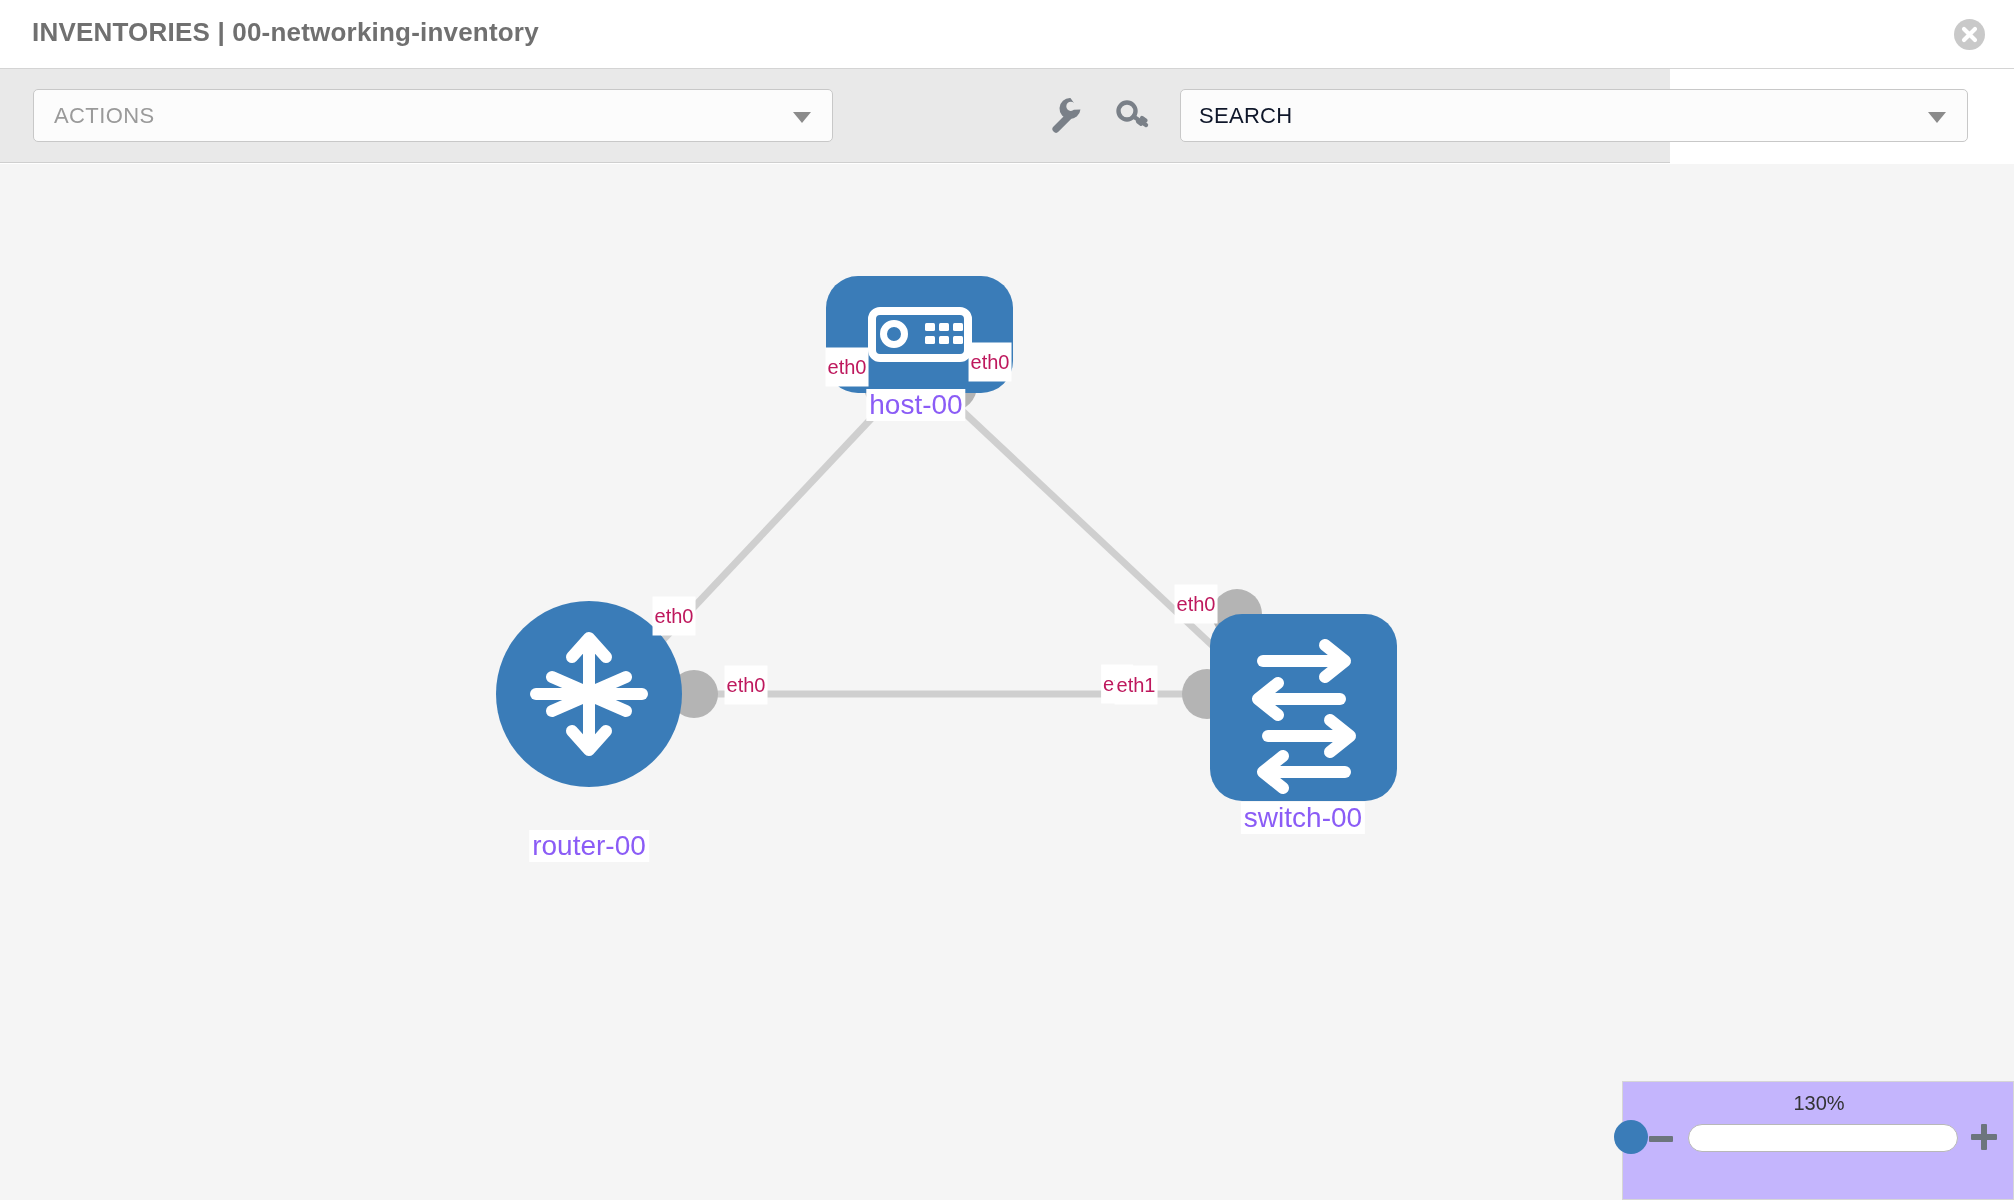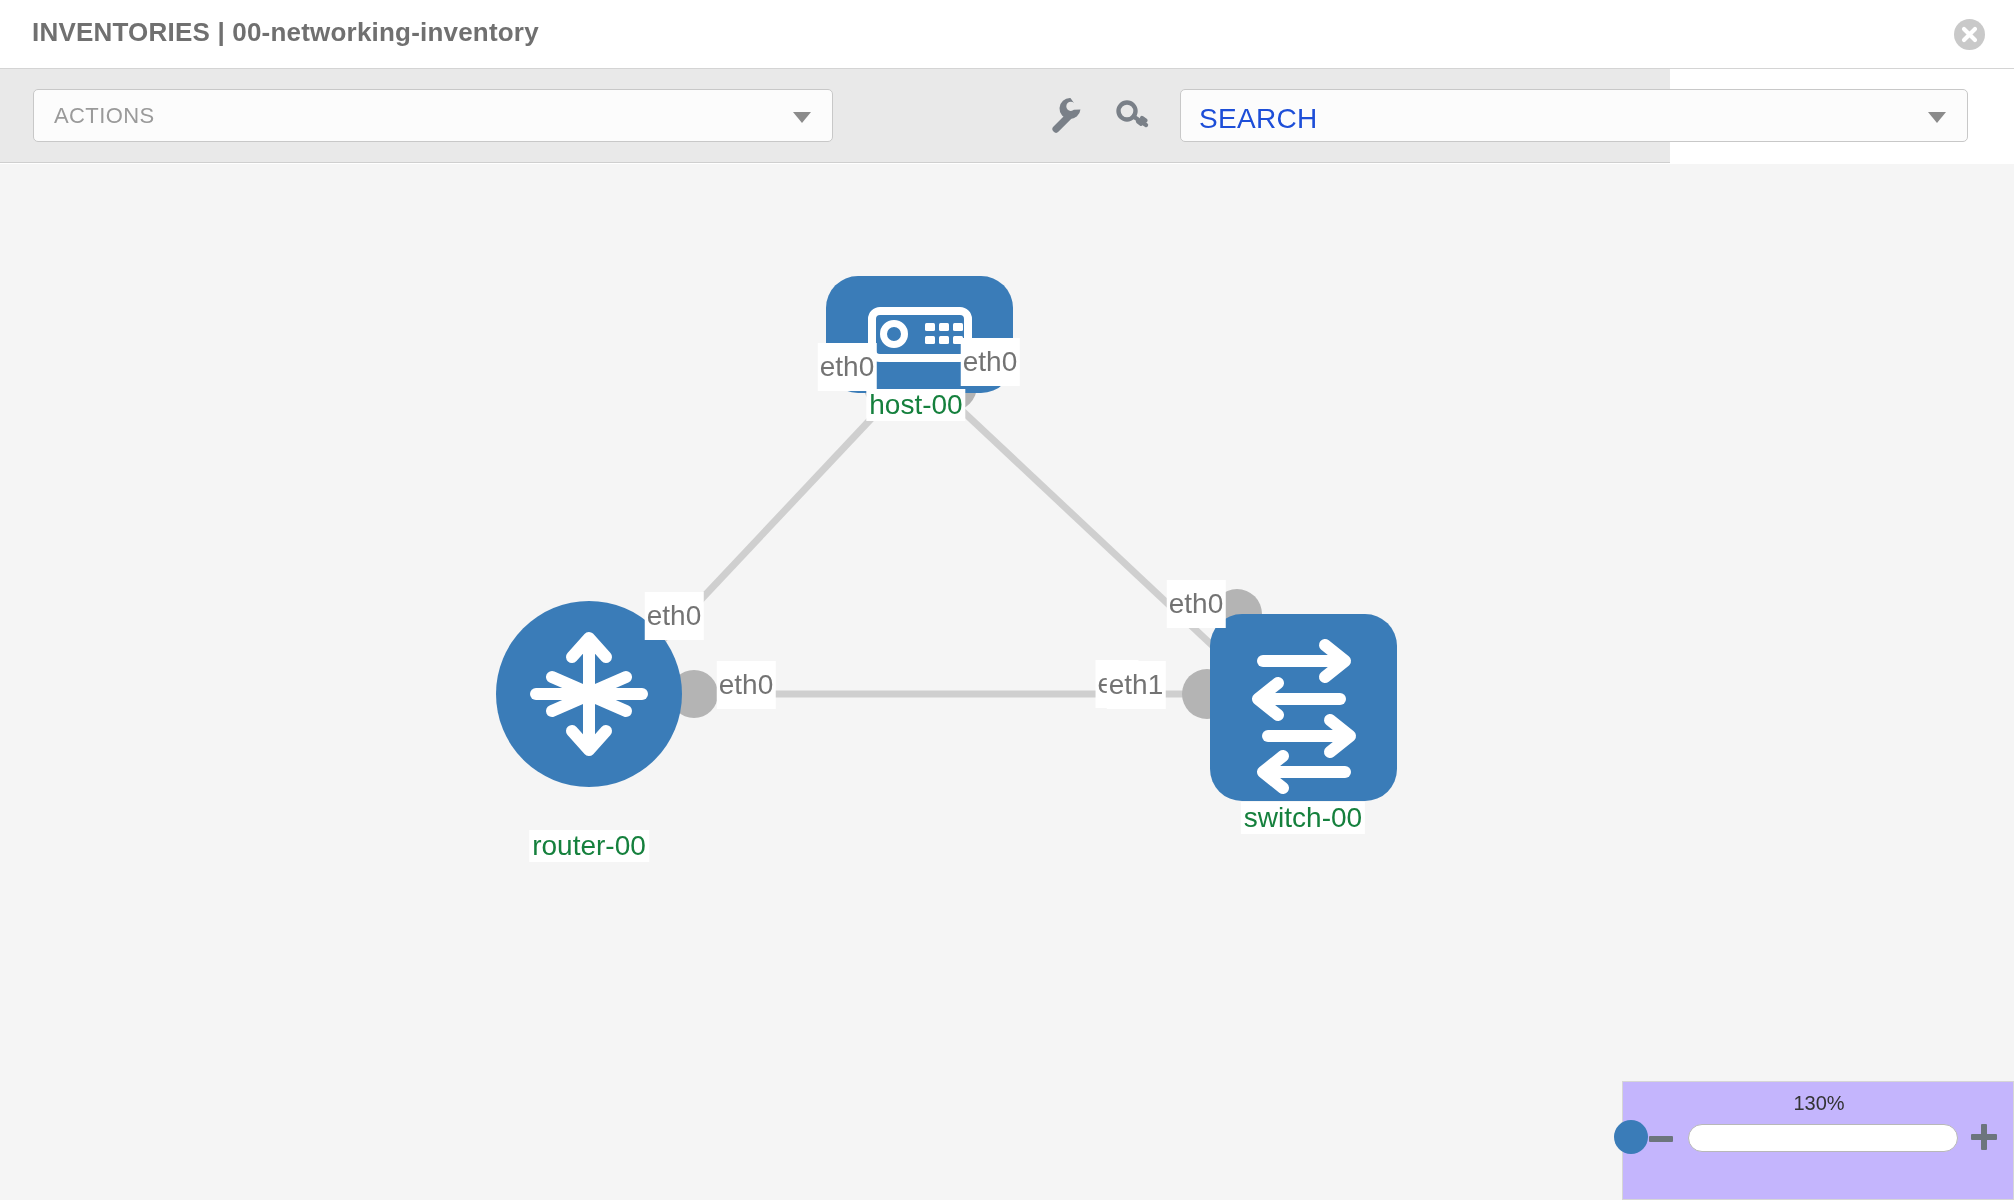--- a/index.html
+++ b/index.html
@@ -106,22 +106,22 @@
     height: 53px;
     background: #fcfcfc;
     border: 1px solid #c8c8c8;
     border-radius: 5px;
     cursor: text;
   }
   #search-input-label {
     position: absolute;
     left: 18px;
     top: 13px;
-    font-size: 28px;
-    color: #1d4ed8;
+    font-size: 22px;
+    color: #0f172a;
     letter-spacing: 0.3px;
   }
   #search-caret {
     position: absolute;
     right: 21px;
     top: 22px;
     width: 0; height: 0;
     border-left: 9px solid transparent;
     border-right: 9px solid transparent;
     border-top: 11px solid #8b8b8b;
@@ -140,31 +140,31 @@
   #topology-svg {
     position: absolute;
     left: 0; top: 0;
     width: 2014px;
     height: 1036px;
   }
 
   .node-label {
     position: absolute;
     font-size: 28px;
-    color: #15803d;
+    color: #8b5cf6;
     background: #ffffff;
     white-space: nowrap;
     padding: 0 3px;
     transform: translateX(-50%);
   }
 
   .edge-label {
     position: absolute;
-    font-size: 28px;
-    color: #737373;
+    font-size: 20px;
+    color: #be185d;
     background: #ffffff;
     white-space: nowrap;
     padding: 8px 2px;
     transform: translate(-50%, -50%);
   }
 
   
   #zoom-panel {
     position: absolute;
     left: 1622px;

